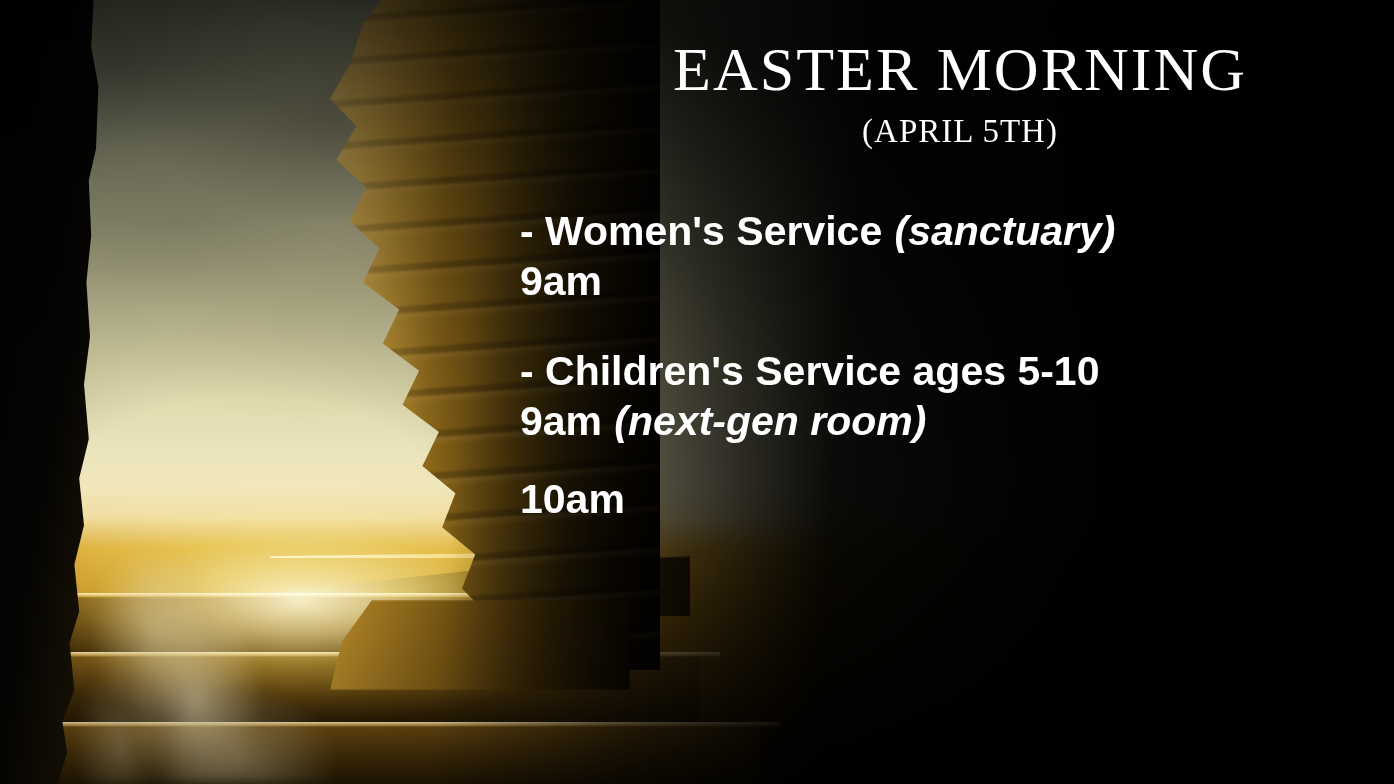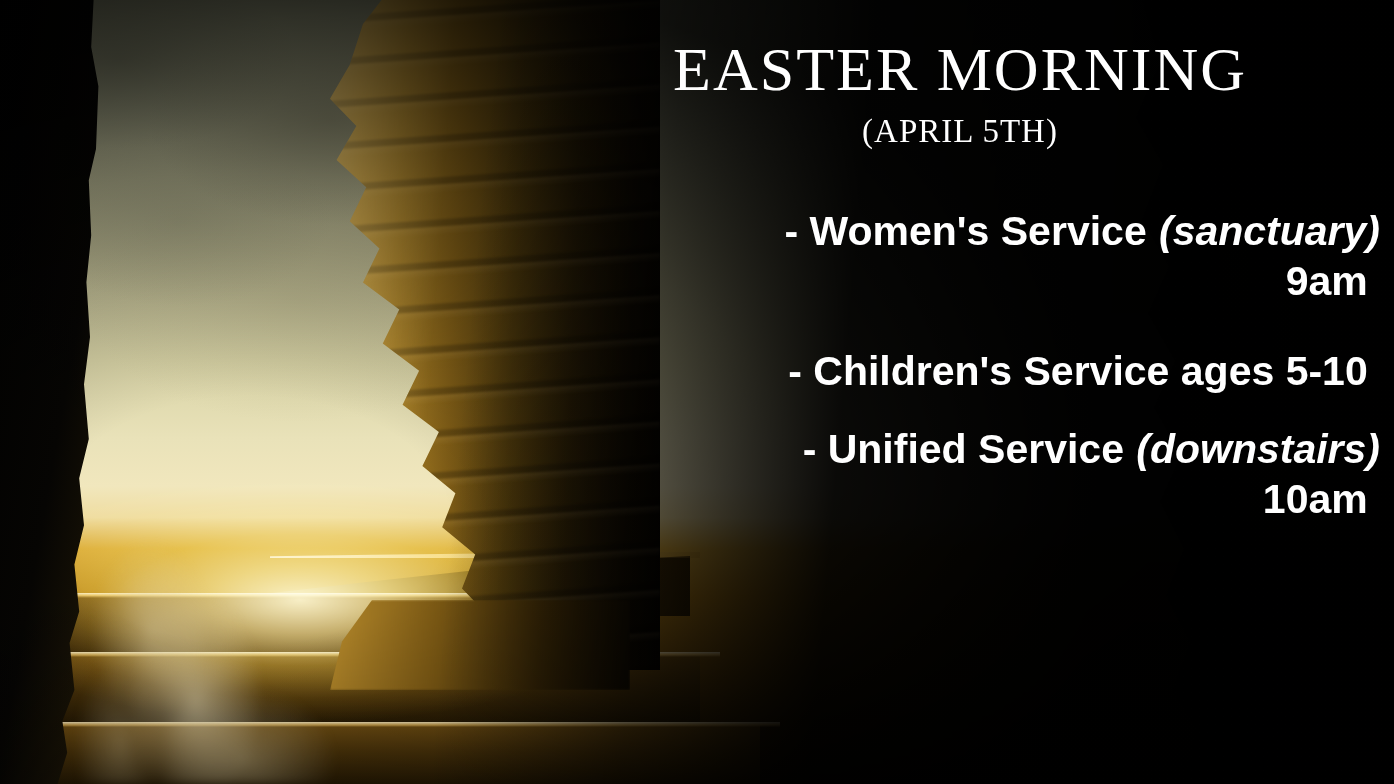--- a/index.html
+++ b/index.html
@@ -245,21 +245,21 @@
     font-weight: 400;
     margin-top: 12px;
   }
 
   .items {
     position: absolute;
     left: 520px;
     top: 206px;
     width: 860px;
     color: #fff;
-    text-align: right;
+    text-align: left;
   }
 
   .item { margin-bottom: 34px; }
   .item:last-child { margin-bottom: 0; }
 
   .line {
     font-size: 41px;
     font-weight: bold;
     line-height: 1.22;
     white-space: nowrap;
@@ -318,23 +318,23 @@
 
     <div class="items">
 
       <div class="item item-1">
         <div class="line"><span>- Women's Service</span><span class="sp"></span><span class="paren">(sanctuary)</span></div>
         <div class="line"><span>9am</span><span class="sp"></span><span class="paren"></span></div>
       </div>
 
       <div class="item item-2">
         <div class="line"><span>- Children's Service ages 5-10</span><span class="sp"></span><span class="paren"></span></div>
+        <div class="line"><span>9am</span><span class="sp"></span><span class="paren">(next-gen room)</span></div>
       </div>
 
 
       <div class="item item-4">
-        <div class="line"><span>- Unified Service</span><span class="sp"></span><span class="paren">(downstairs)</span></div>
         <div class="line"><span>10am</span><span class="sp"></span><span class="paren"></span></div>
       </div>
 
     </div>
   </div>
 </div>
 
 </body></html>

